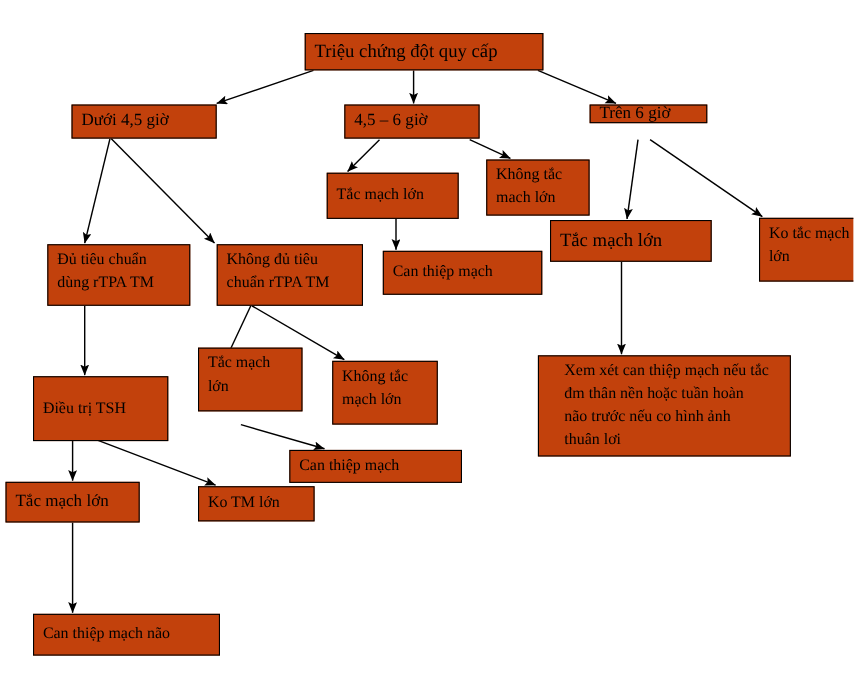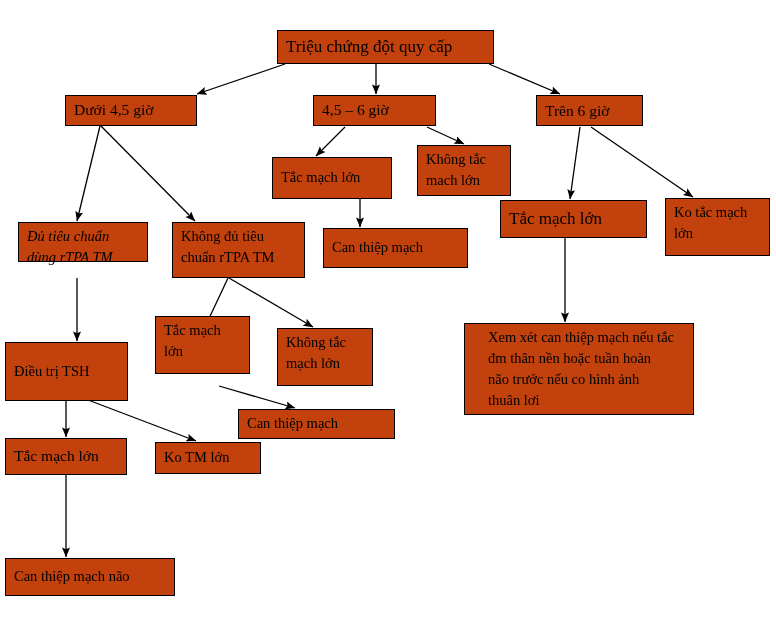--- a/index.html
+++ b/index.html
@@ -32,21 +32,21 @@
     color: #000000;
     display: flex;
     align-items: center;
     padding: 3px 8px;
     line-height: 1.45;
     z-index: 2;
     white-space: pre-line;
   }
   .node.f16 { font-size: 15.5px; }
   .node.f17 { font-size: 17px; }
-  .node.f15 { font-size: 14.5px; }
+  .node.f15 { font-size: 14.5px; margin-left: 25px; }
   .node.top { align-items: flex-start; }
 </style>
 </head>
 <body>
 
 <div id="canvas">
   <svg id="edges" viewBox="0 0 776 617">
     <defs>
       <marker id="arrowhead" markerWidth="9" markerHeight="9" refX="7.4" refY="3.1" orient="auto" markerUnits="strokeWidth">
         <path d="M0,0 L7.6,3.1 L0,6.2 L1.5,3.1 Z" fill="#000000"></path>
@@ -70,33 +70,33 @@
         <line x1="66" y1="392" x2="66" y2="437" stroke="#000000" stroke-width="1.3" marker-end="url(#arrowhead)"></line>
         <line x1="67" y1="392" x2="196" y2="441" stroke="#000000" stroke-width="1.3" marker-end="url(#arrowhead)"></line>
         <line x1="219" y1="386" x2="295" y2="408" stroke="#000000" stroke-width="1.3" marker-end="url(#arrowhead)"></line>
         <line x1="66" y1="475" x2="66" y2="557" stroke="#000000" stroke-width="1.3" marker-end="url(#arrowhead)"></line>
       </g>
   </svg>
   <div id="node-layer">
       <div class="node f17" style="left: 277px; top: 30px; width: 217px; height: 34px;"><span>Triệu chứng đột quy cấp</span></div>
       <div class="node f16" style="left: 65px; top: 95px; width: 132px; height: 31px;"><span>Dưới 4,5 giờ</span></div>
       <div class="node f16" style="left: 313px; top: 95px; width: 123px; height: 31px;"><span>4,5 – 6 giờ</span></div>
-      <div class="node f16" style="left: 536px; top: 95px; width: 107px; height: 31px; align-items: flex-end;"><span>Trên 6 giờ</span></div>
+      <div class="node f16" style="left: 536px; top: 95px; width: 107px; height: 17px;"><span>Trên 6 giờ</span></div>
       <div class="node f15" style="left: 272px; top: 157px; width: 120px; height: 42px;"><span>Tắc mạch lớn</span></div>
       <div class="node f15 top" style="left: 417px; top: 145px; width: 94px; height: 51px;"><span>Không tắc
 mach lớn</span></div>
       <div class="node f15" style="left: 323px; top: 228px; width: 145px; height: 40px;"><span>Can thiệp mạch</span></div>
       <div class="node f17" style="left: 500px; top: 200px; width: 147px; height: 38px;"><span>Tắc mạch lớn</span></div>
       <div class="node f15 top" style="left: 665px; top: 198px; width: 105px; height: 58px;"><span>Ko tắc mạch
 lớn</span></div>
       <div class="node f15 top" style="left: 464px; top: 323px; width: 230px; height: 92px; padding-left: 23px;"><span>Xem xét can thiệp mạch nếu tắc
 đm thân nền hoặc tuần hoàn
 não trước nếu co hình ảnh
 thuân lơi</span></div>
-      <div class="node f15 top" style="left: 18px; top: 222px; width: 130px; height: 40px; font-style: italic;"><span>Đủ tiêu chuẩn
+      <div class="node f15 top" style="left: 18px; top: 222px; width: 130px; height: 56px;"><span>Đủ tiêu chuẩn
 dùng rTPA TM</span></div>
       <div class="node f15 top" style="left: 172px; top: 222px; width: 133px; height: 56px;"><span>Không đủ tiêu
 chuẩn rTPA TM</span></div>
       <div class="node f15" style="left: 5px; top: 342px; width: 123px; height: 59px; text-align: center;"><span>Điều trị TSH</span></div>
       <div class="node f15 top" style="left: 155px; top: 316px; width: 95px; height: 58px;"><span>Tắc mạch
 lớn</span></div>
       <div class="node f15 top" style="left: 277px; top: 328px; width: 96px; height: 58px;"><span>Không tắc
 mạch lớn</span></div>
       <div class="node f15" style="left: 238px; top: 409px; width: 157px; height: 30px;"><span>Can thiệp mạch</span></div>
       <div class="node f16" style="left: 5px; top: 438px; width: 122px; height: 37px;"><span>Tắc mạch lớn</span></div>

